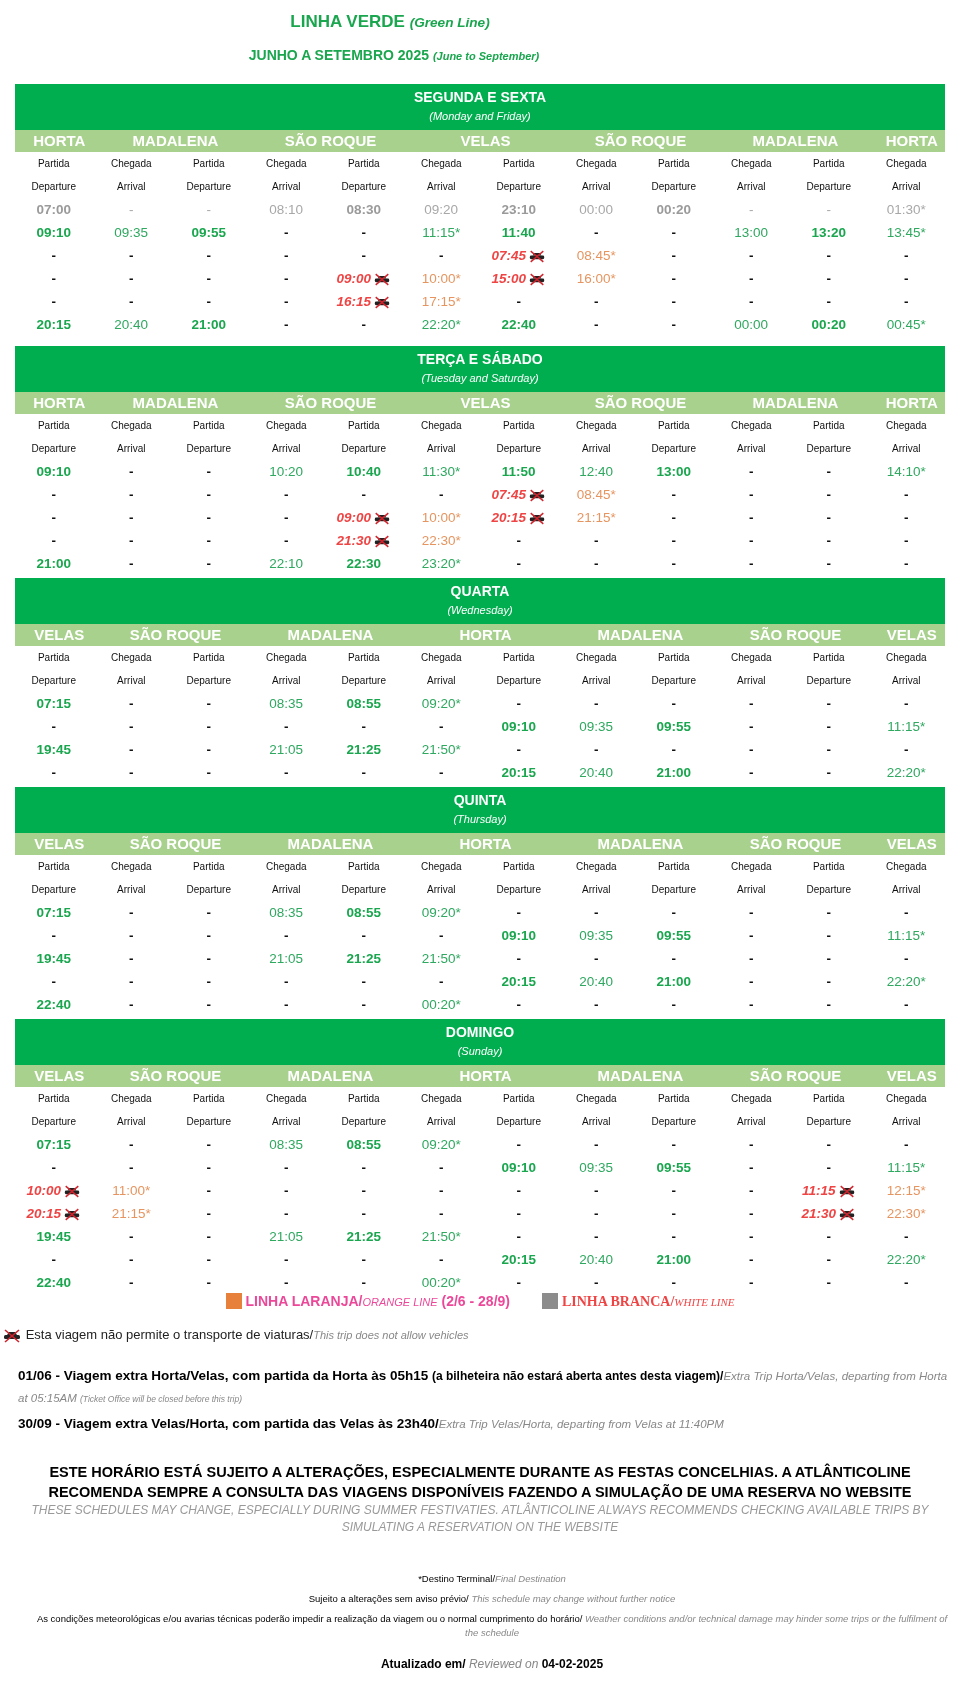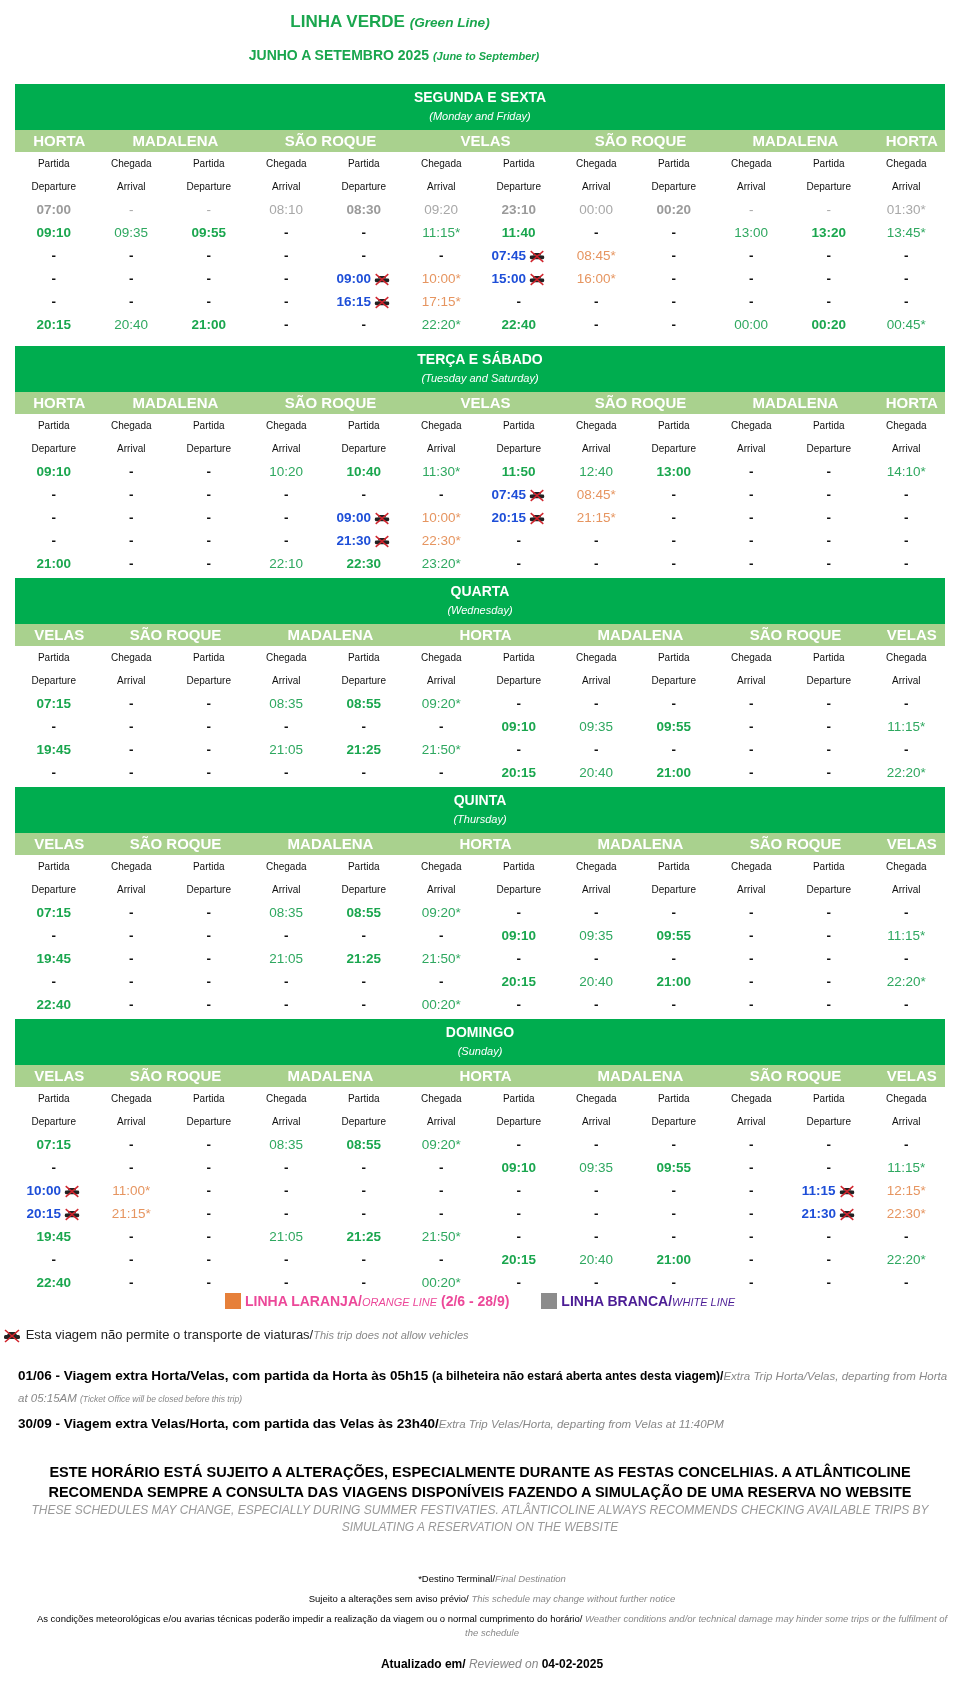--- a/index.html
+++ b/index.html
@@ -14,29 +14,29 @@
   .sec-head .pt { font-weight: bold; font-size: 14px; line-height: 20px; }
   .sec-head .en { font-style: italic; font-size: 11px; line-height: 18px; }
   .stations { background: #a9d18e; height: 22px; display: grid; grid-template-columns: repeat(12, 1fr); color: #fff; font-weight: bold; font-size: 15px; line-height: 22px; }
   .stations span { text-align: center; padding-left: 11px; }
   .row { display: grid; grid-template-columns: repeat(12, 1fr); height: 23px; align-items: center; }
   .row.lbl span { text-align: center; font-size: 10px; color: #111; }
   .row.data span { text-align: center; font-size: 13.5px; }
   .c-dash { color: #111; font-weight: bold; }
   .c-dep { color: #1aa64e; font-weight: bold; }
   .c-arr { color: #2fa860; }
-  .c-odep { color: #1d4ed8; font-weight: bold; }
+  .c-odep { color: #ef4444; font-weight: bold; font-style: italic; }
   .c-oarr { color: #e69560; }
   .c-wdep { color: #9a9a9a; font-weight: bold; }
   .c-warr { color: #a8a8a8; }
   .nocar { display: inline-block; vertical-align: middle; margin-left: 2px; }
   .legend { position: absolute; top: 1293px; left: 0; width: 960px; text-align: center; font-size: 14px; font-weight: bold; }
   .legend .sq { display: inline-block; width: 16px; height: 16px; vertical-align: -3px; margin-right: 4px; }
   .legend .orange { color: #ec4899; }
-  .legend .grey { color: #4c1d95; margin-left: 28px; }
+  .legend .grey { color: #ef4444; margin-left: 28px; font-family: Liberation Serif, serif; }
   .legend .it { font-style: italic; font-weight: normal; font-size: 11px; }
   .novehicles { position: absolute; top: 1327px; left: 0; width: 960px; text-align: left; font-size: 13px; color: #222; }
   .novehicles .it { font-style: italic; font-size: 11px; color: #888; }
   .extra { position: absolute; left: 18px; width: 930px; font-size: 13.5px; font-weight: bold; line-height: 22px; }
   .extra .small { font-size: 12px; font-weight: bold; }
   .extra .it { font-style: italic; font-weight: normal; color: #888; font-size: 11.5px; }
   .extra .tiny { font-style: italic; font-weight: normal; color: #888; font-size: 8.5px; }
   #extra1 { top: 1365px; }
   #extra2 { top: 1413px; }
   .warn { position: absolute; top: 1462px; left: 0; width: 960px; text-align: center; font-weight: bold; font-size: 14.5px; line-height: 20px; }

